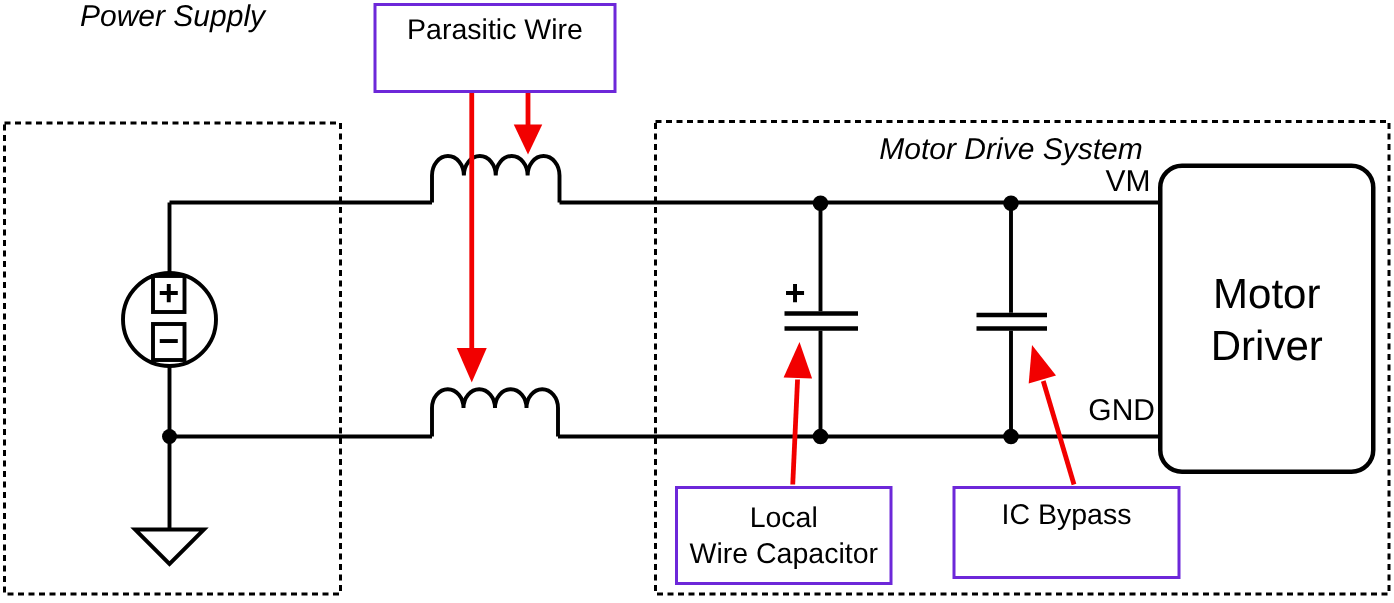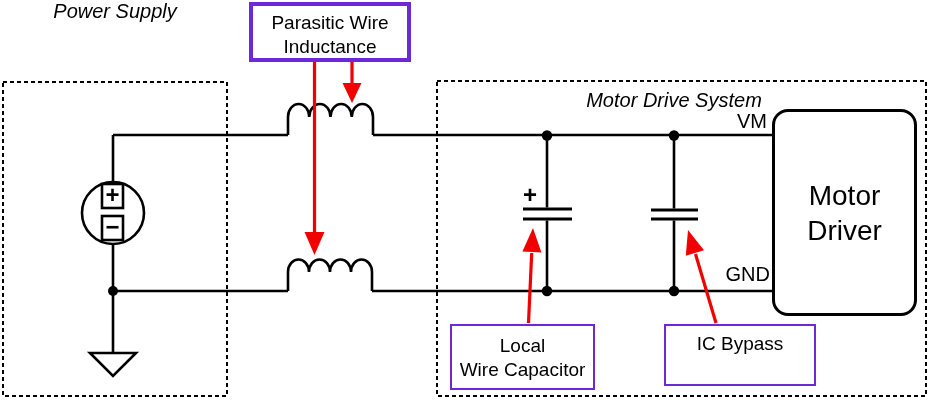--- a/index.html
+++ b/index.html
@@ -13,21 +13,21 @@
   .dashedbox{stroke:#000;stroke-width:2;fill:none;stroke-dasharray:4 3;}
   .dot{fill:#000;stroke:none;}
   .redshaft{stroke:var(--arrow,#f20000);stroke-width:3.2;fill:none;}
   .redhead{fill:var(--arrow,#f20000);stroke:none;}
   .symtext{font-family:"Liberation Sans",sans-serif;font-weight:bold;font-size:24px;
            text-anchor:middle;fill:#000;}
   .lbl{position:absolute;font-size:20px;line-height:22px;white-space:pre;}
   .section-title{text-align:center;font-style:italic;}
   .pin-label{text-align:right;}
   .callout{
-    position:absolute;box-sizing:border-box;border:4px solid #6d28d9;background:#fff;
+    position:absolute;box-sizing:border-box;border:2px solid #6d28d9;background:#fff;
     text-align:center;font-size:19px;line-height:24px;
   }
   .callout.thin{border-width:2.5px;}
   .bigbox{
     position:absolute;box-sizing:border-box;border:3px solid #000;background:#fff;
     display:flex;flex-direction:column;align-items:center;justify-content:center;
     font-size:28px;line-height:35px;text-align:center;
   }
 </style>
 </head>
@@ -100,29 +100,28 @@
       <path class="redshaft" d="M716 323 L695.5 254"></path>
       <polygon class="redhead" points="688,230 704,250.3 685.8,255.7"></polygon>
     </g>
   </svg>
 
   <div class="lbl section-title" style="left:0;top:49;width:230px;">Power Supply</div>
   <div class="lbl section-title" style="left:549px;top:49px;width:250px;margin-top:40px;">Motor Drive System</div>
 
   <div class="callout" style="left:249px;top:2px;width:162px;height:60px;padding-top:5px;">
     <div>Parasitic Wire</div>
-    <div>Inductance</div>
   </div>
 
   <div class="callout thin" style="left:450px;top:324px;width:145px;height:66px;padding-top:8px;">
     <div>Local</div>
     <div>Wire Capacitor</div>
   </div>
 
-  <div class="callout thin" style="left:664px;top:324px;width:152px;height:62px;padding-top:6px;">
+  <div class="callout thin" style="left:635px;top:324px;width:152px;height:62px;padding-top:6px;">
     <div>IC Bypass</div>
   </div>
 
   <div class="bigbox" style="left:772px;top:109px;width:145px;height:207px;border-radius:16px;">
     <div>Motor</div>
     <div>Driver</div>
   </div>
 
   <div class="lbl pin-label" style="left:690px;top:110px;width:77px;">VM</div>
   <div class="lbl pin-label" style="left:660px;top:263px;width:110px;">GND</div>

